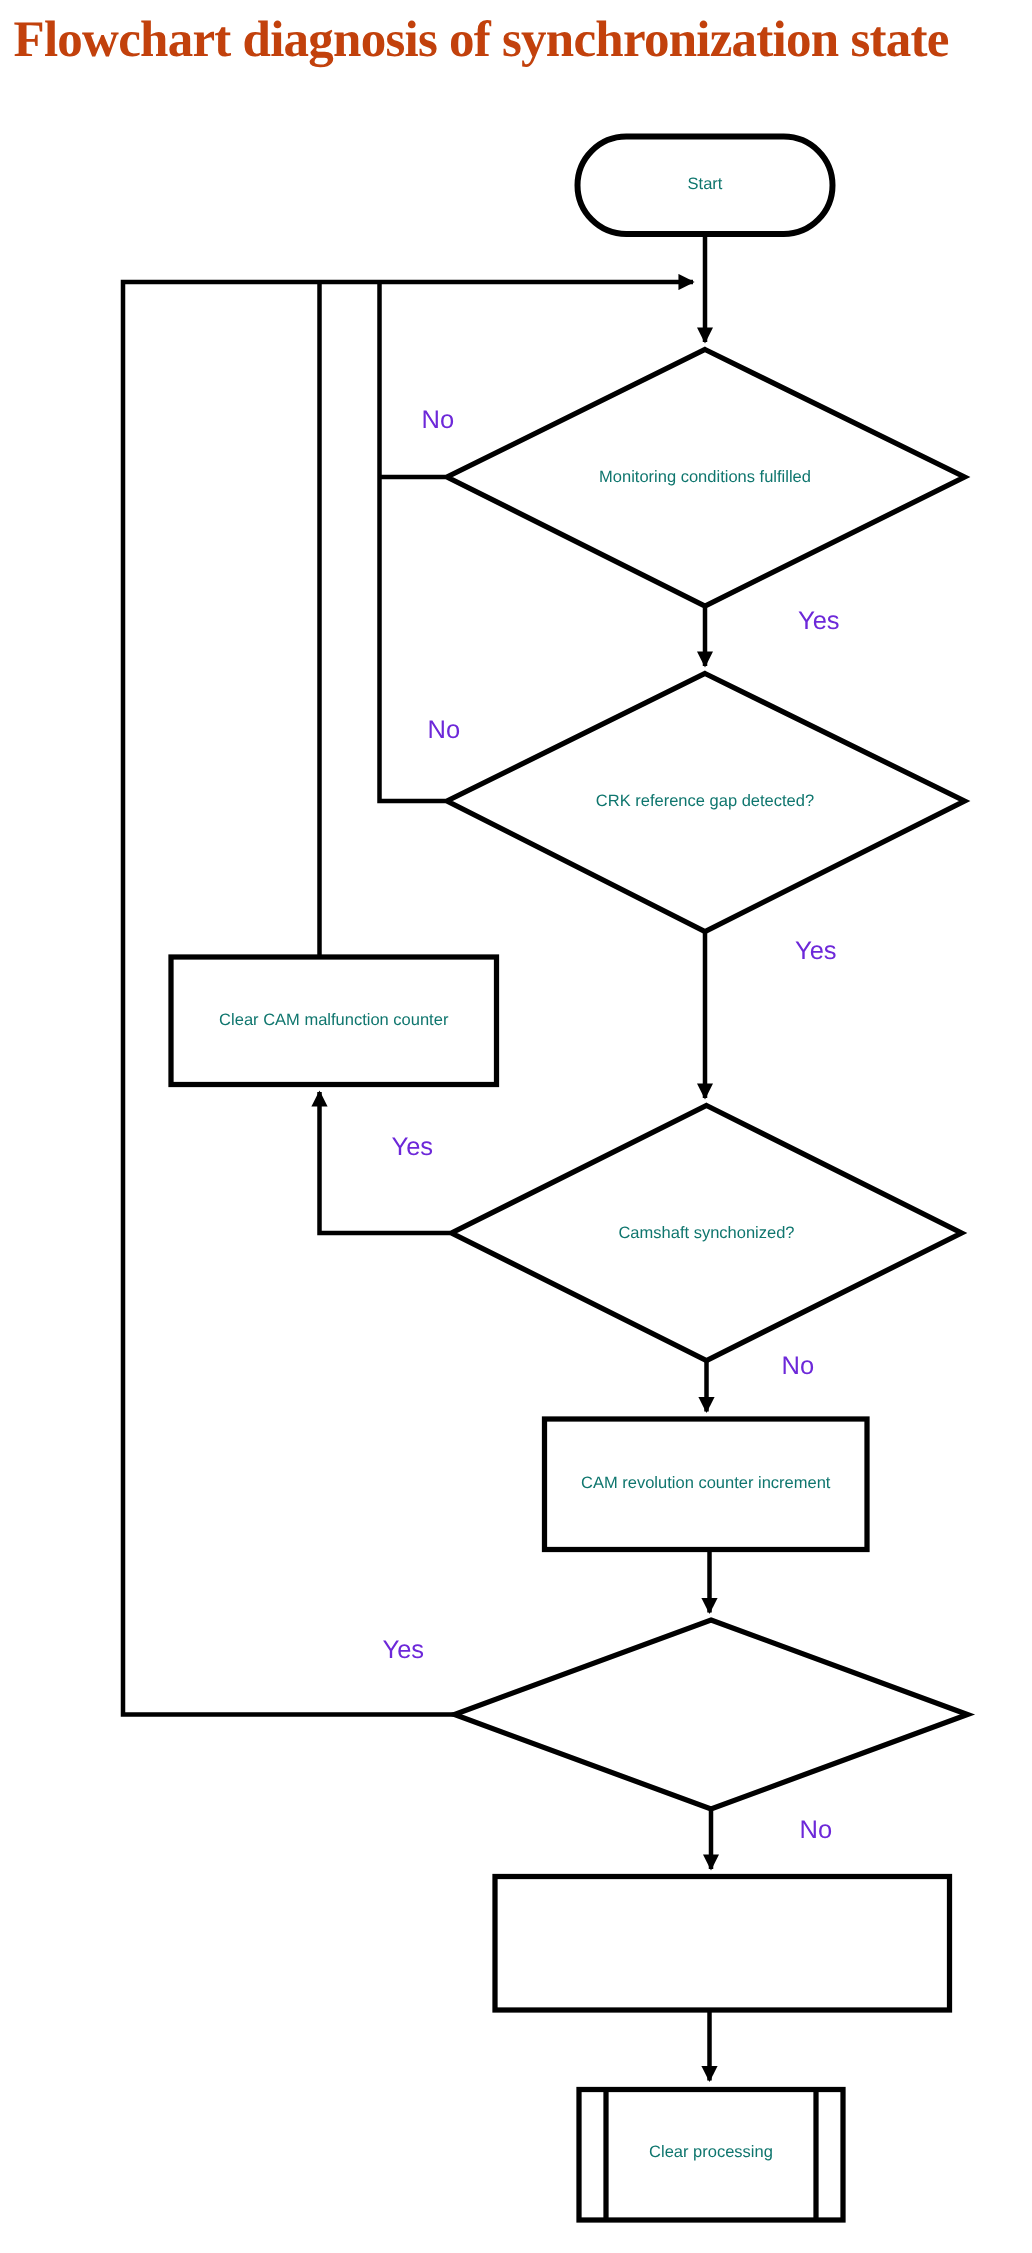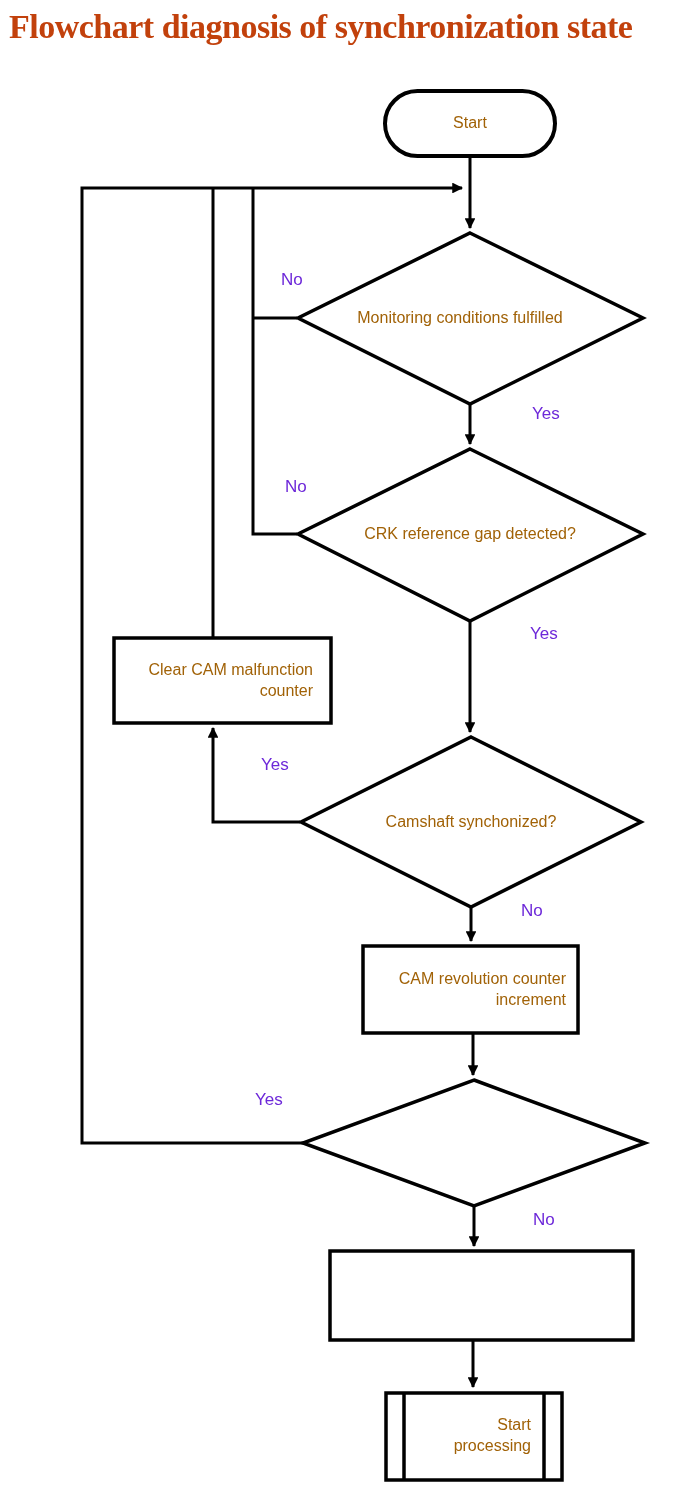--- a/index.html
+++ b/index.html
@@ -24,23 +24,23 @@
     color:#c2410c;
     white-space:nowrap;
   }
   .diagram-svg{position:absolute;left:0;top:0;}
   .node-label{
     position:absolute;
     display:flex;
     align-items:center;
     justify-content:center;
     text-align:right;
-    font-size:16px;
+    font-size:11px;
     line-height:1.28;
-    color:#a16207;
+    color:#0f766e;
   }
   .edge-label{
     position:absolute;
     font-size:17px;
     line-height:1;
     color:#6d28d9;
     white-space:nowrap;
   }
 </style>
 </head>
@@ -81,26 +81,26 @@
       <rect x="363" y="946" width="215" height="87" stroke-width="3.5"></rect>
       <polygon points="474,1080 645,1143 474,1206 303,1143" stroke-width="3.5"></polygon>
       <rect x="330" y="1251" width="303" height="89" stroke-width="3.5"></rect>
       <rect x="386" y="1393" width="176" height="87" stroke-width="3.5"></rect>
       <line x1="404" y1="1393" x2="404" y2="1480" stroke-width="3.5"></line>
       <line x1="544" y1="1393" x2="544" y2="1480" stroke-width="3.5"></line>
     </g>
   </svg>
 
   <div class="node-label" style="left:400px;top:103px;width:140px;height:40px;">Start</div>
-  <div class="node-label" style="left:300px;top:296px;width:320px;height:44px;">Monitoring conditions fulfilled</div>
+  <div class="node-label" style="left:310px;top:296px;width:320px;height:44px;">Monitoring conditions fulfilled</div>
   <div class="node-label" style="left:310px;top:512px;width:320px;height:44px;">CRK reference gap detected?</div>
   <div class="node-label" style="left:132px;top:655px;width:181px;height:51px;">Clear CAM malfunction counter</div>
   <div class="node-label" style="left:311px;top:800px;width:320px;height:44px;">Camshaft synchonized?</div>
   <div class="node-label" style="left:375px;top:964px;width:191px;height:51px;">CAM revolution counter increment</div>
-  <div class="node-label" style="left:417px;top:1410px;width:114px;height:51px;">Start processing</div>
+  <div class="node-label" style="left:417px;top:1410px;width:114px;height:51px;">Clear processing</div>
 
   <div class="edge-label" style="left:281px;top:271px;">No</div>
   <div class="edge-label" style="left:532px;top:405px;">Yes</div>
   <div class="edge-label" style="left:285px;top:478px;">No</div>
   <div class="edge-label" style="left:530px;top:625px;">Yes</div>
   <div class="edge-label" style="left:261px;top:756px;">Yes</div>
   <div class="edge-label" style="left:521px;top:902px;">No</div>
   <div class="edge-label" style="left:255px;top:1091px;">Yes</div>
   <div class="edge-label" style="left:533px;top:1211px;">No</div>
 

